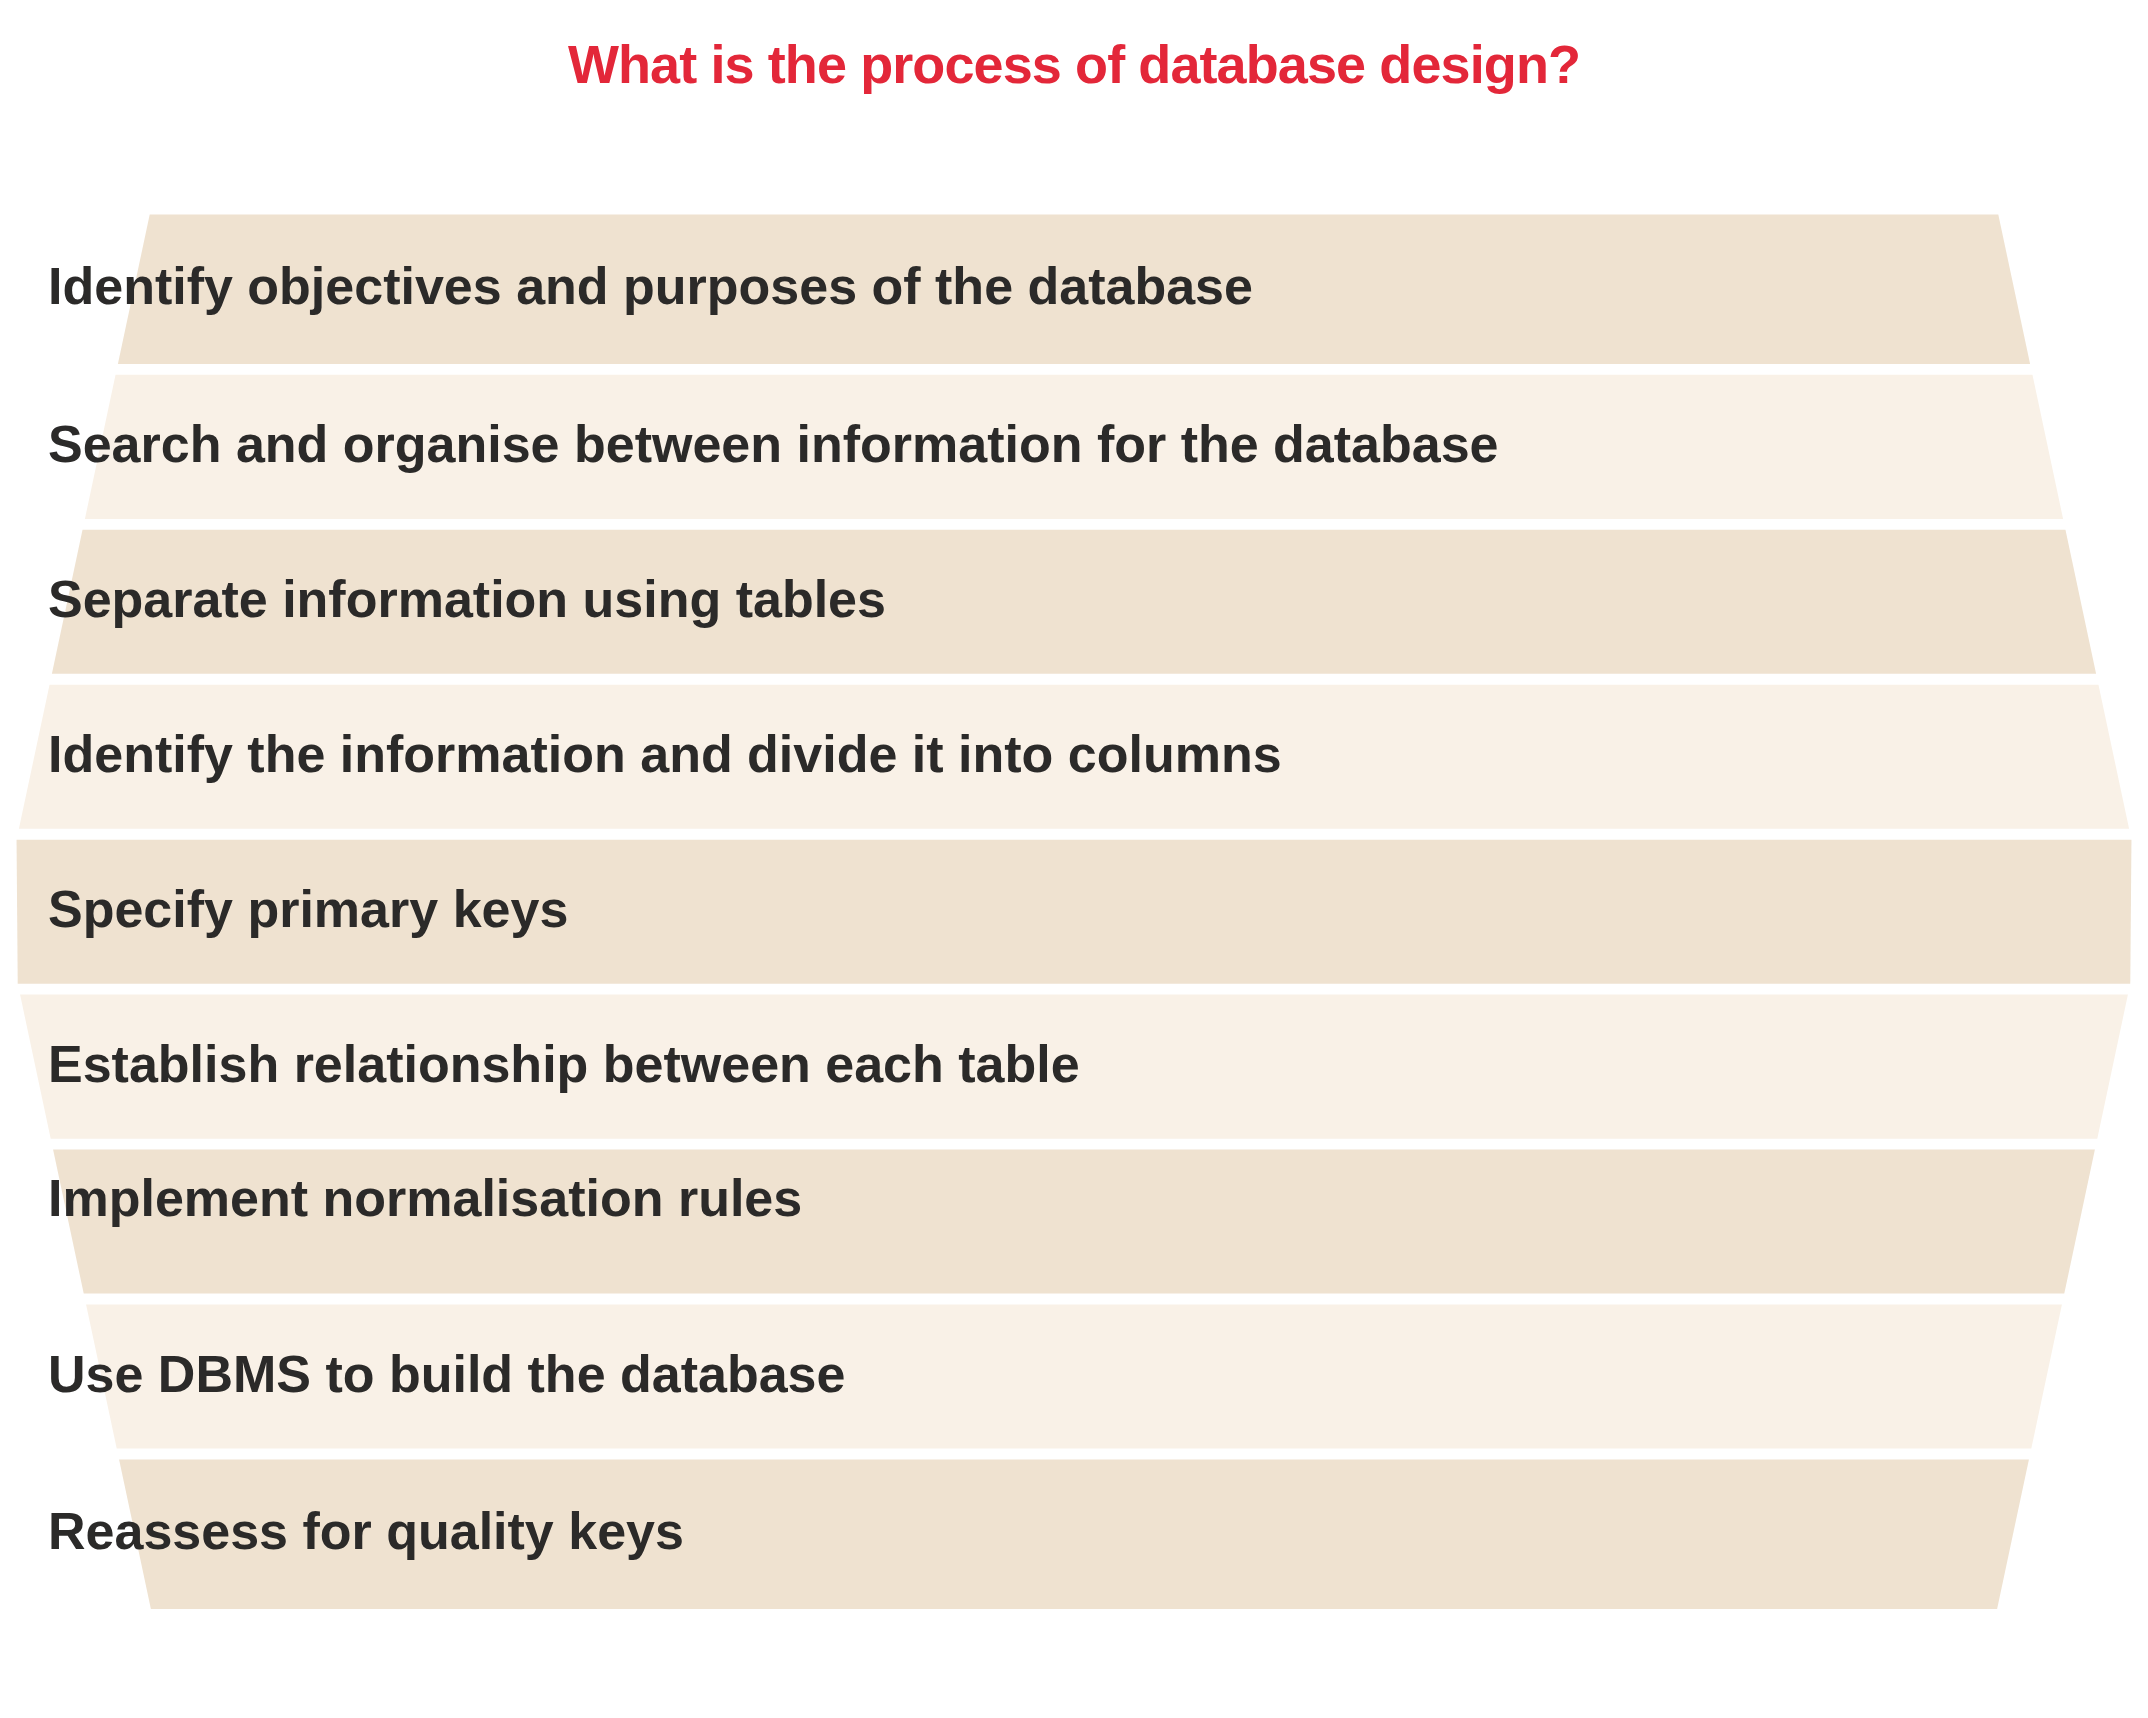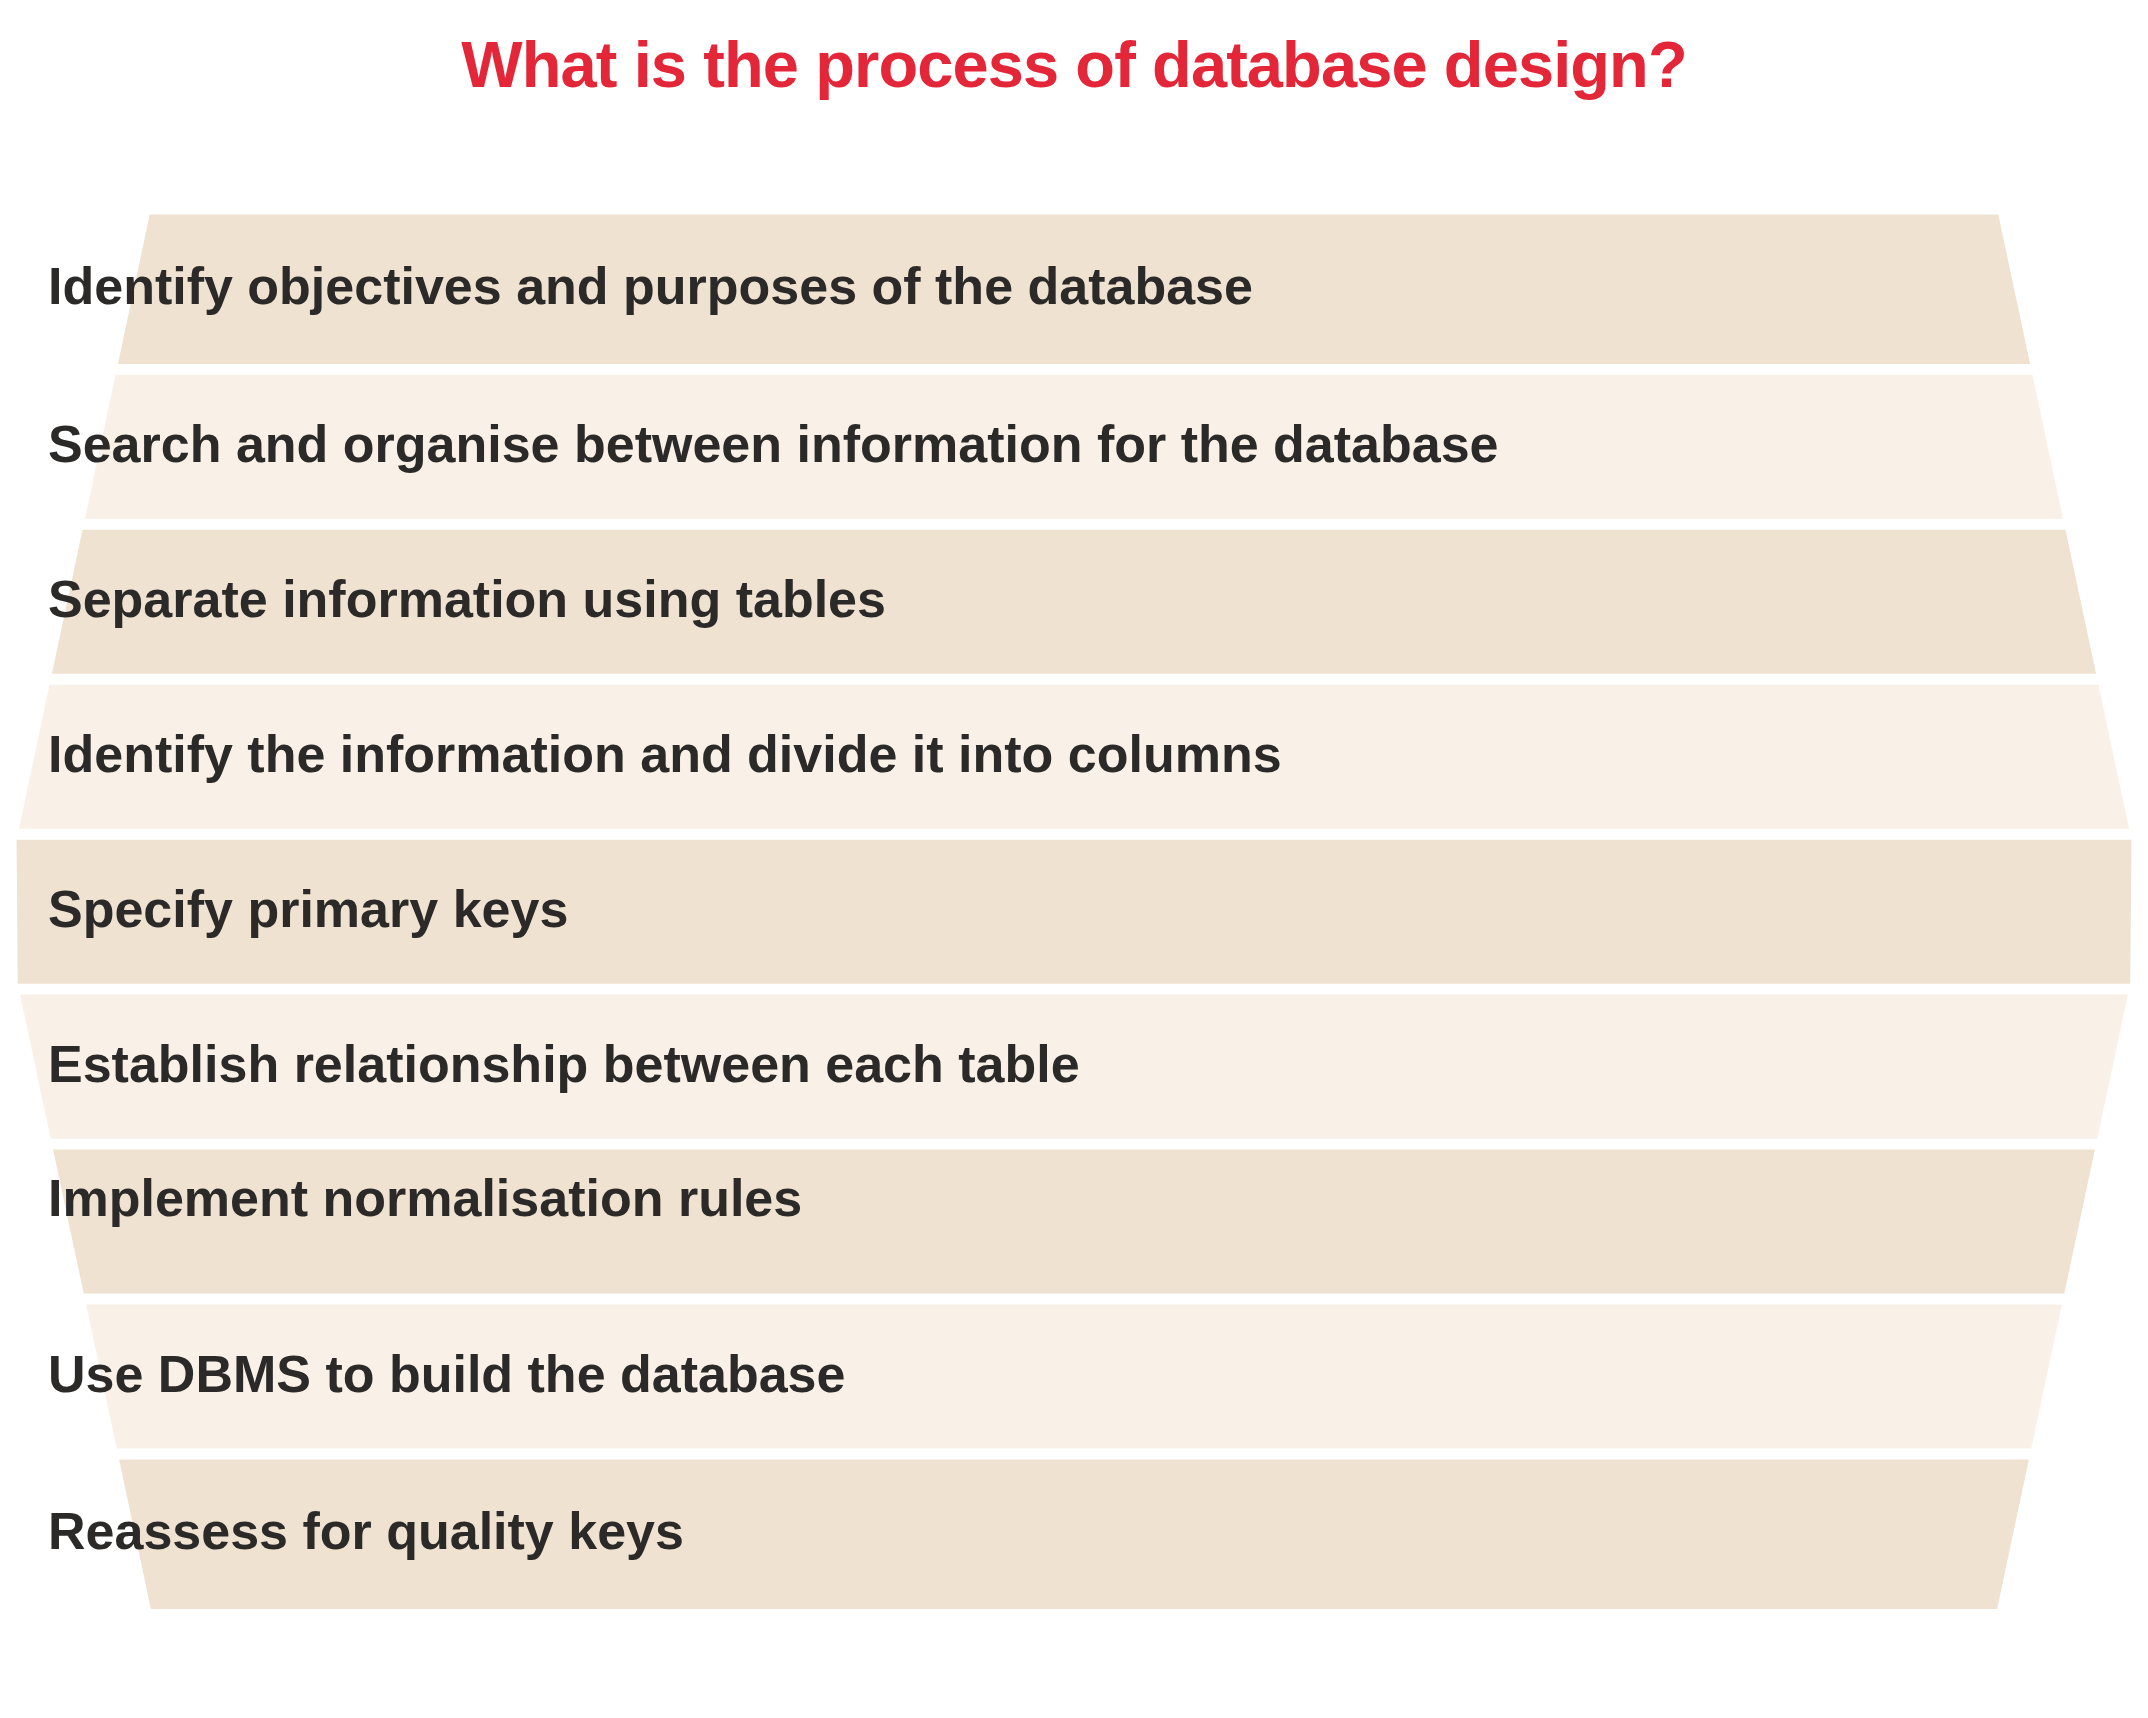--- a/index.html
+++ b/index.html
@@ -14,27 +14,27 @@
     font-family: "Liberation Sans", sans-serif;
   }
   .page {
     position: relative;
     width: 2148px;
     height: 1718px;
     background: #ffffff;
   }
   .title {
     position: absolute;
-    top: 27px;
+    top: 33px;
     left: 0;
     width: 2148px;
     text-align: center;
     font-family: "Liberation Sans", sans-serif;
     font-weight: bold;
-    font-size: 65px;
+    font-size: 54px;
     letter-spacing: -0.9px;
     color: #E32739;
     white-space: nowrap;
   }
   .funnel {
     position: absolute;
     top: 0;
     left: 0;
     width: 2148px;
     height: 1718px;

